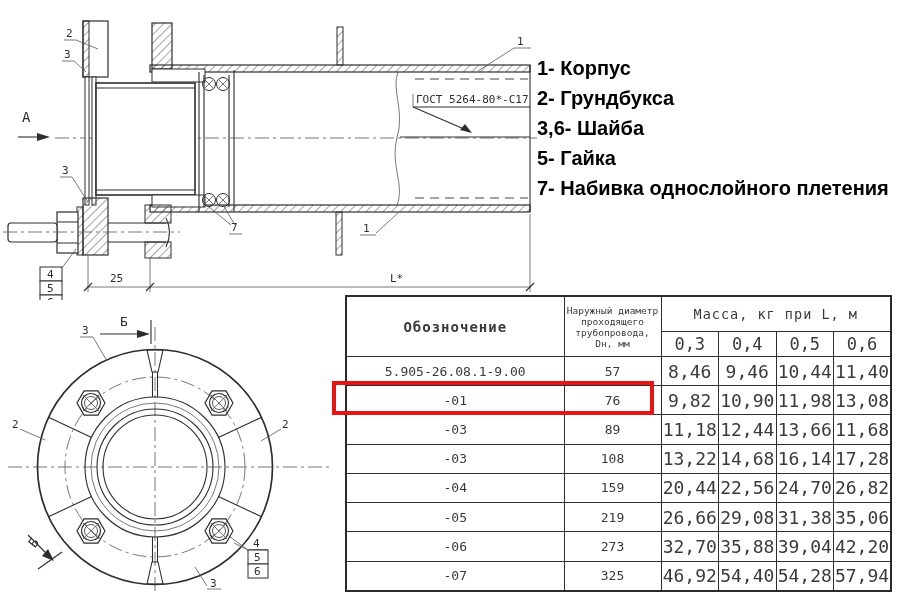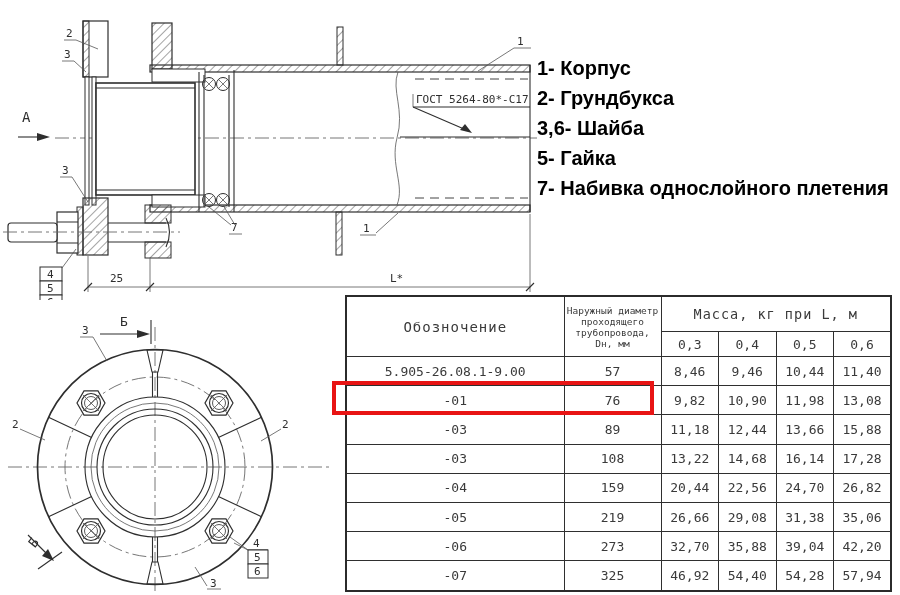--- a/index.html
+++ b/index.html
@@ -7,27 +7,27 @@
           font-family:"Liberation Sans",sans-serif;}
   svg{position:absolute;display:block;}
   .legend{position:absolute;left:537px;top:53px;color:#000;font-size:20px;font-weight:600;
           line-height:30px;white-space:nowrap;font-family:"Liberation Sans",sans-serif;}
   .tbl-wrap{position:absolute;left:345px;top:295px;width:545px;height:297px;}
   table.spec{border-collapse:collapse;table-layout:fixed;width:545px;height:297px;
              font-family:"DejaVu Sans Mono",monospace;color:#3a3a3a;}
   table.spec th,table.spec td{border:1.6px solid #2f2f2f;text-align:center;vertical-align:middle;
              padding:0;overflow:hidden;}
   table.spec{border:2.4px solid #2b2b2b;}
-  .th-des{font-size:14px;font-weight:normal;letter-spacing:1px;}
+  .th-des{font-size:14px;font-weight:bold;letter-spacing:1px;}
   .th-dia{font-size:9.5px;font-weight:normal;line-height:11px;}
   .th-mass{font-size:13.5px;font-weight:normal;letter-spacing:1px;height:34px;}
-  .th-len{font-size:13px;font-weight:normal;height:24px;margin-top:44px;}
+  .th-len{font-size:17px;font-weight:normal;height:24px;margin-top:44px;}
   td.c-des{font-size:13px;margin-left:32px;}
   td.c-dn{font-size:13px;}
-  td.c-m{font-size:13px;}
+  td.c-m{font-size:18px;}
   .red-box{position:absolute;left:332px;top:381px;width:322px;height:34px;
            border:4px solid #e81414;box-sizing:border-box;z-index:5;}
   .ln{stroke:#2e2e2e;stroke-width:1.1;fill:none;}
   .ln2{stroke:#2e2e2e;stroke-width:1.7;fill:none;}
   .thin{stroke:#555;stroke-width:0.8;fill:none;}
   .cl{stroke:#666;stroke-width:0.9;fill:none;stroke-dasharray:14 4 3 4;}
   .hid{stroke:#444;stroke-width:1;fill:none;stroke-dasharray:9 6;}
   .wfill{fill:#ffffff;}
   text.dft{font-family:"DejaVu Sans Mono",monospace;fill:#2e2e2e;}
 </style>
@@ -283,21 +283,21 @@
             <td class="c-m">10,90</td>
             <td class="c-m">11,98</td>
             <td class="c-m">13,08</td>
           </tr>
           <tr>
             <td class="c-des">-03</td>
             <td class="c-dn">89</td>
             <td class="c-m">11,18</td>
             <td class="c-m">12,44</td>
             <td class="c-m">13,66</td>
-            <td class="c-m">15,88</td>
+            <td class="c-m">11,68</td>
           </tr>
           <tr>
             <td class="c-des">-03</td>
             <td class="c-dn">108</td>
             <td class="c-m">13,22</td>
             <td class="c-m">14,68</td>
             <td class="c-m">16,14</td>
             <td class="c-m">17,28</td>
           </tr>
           <tr>

